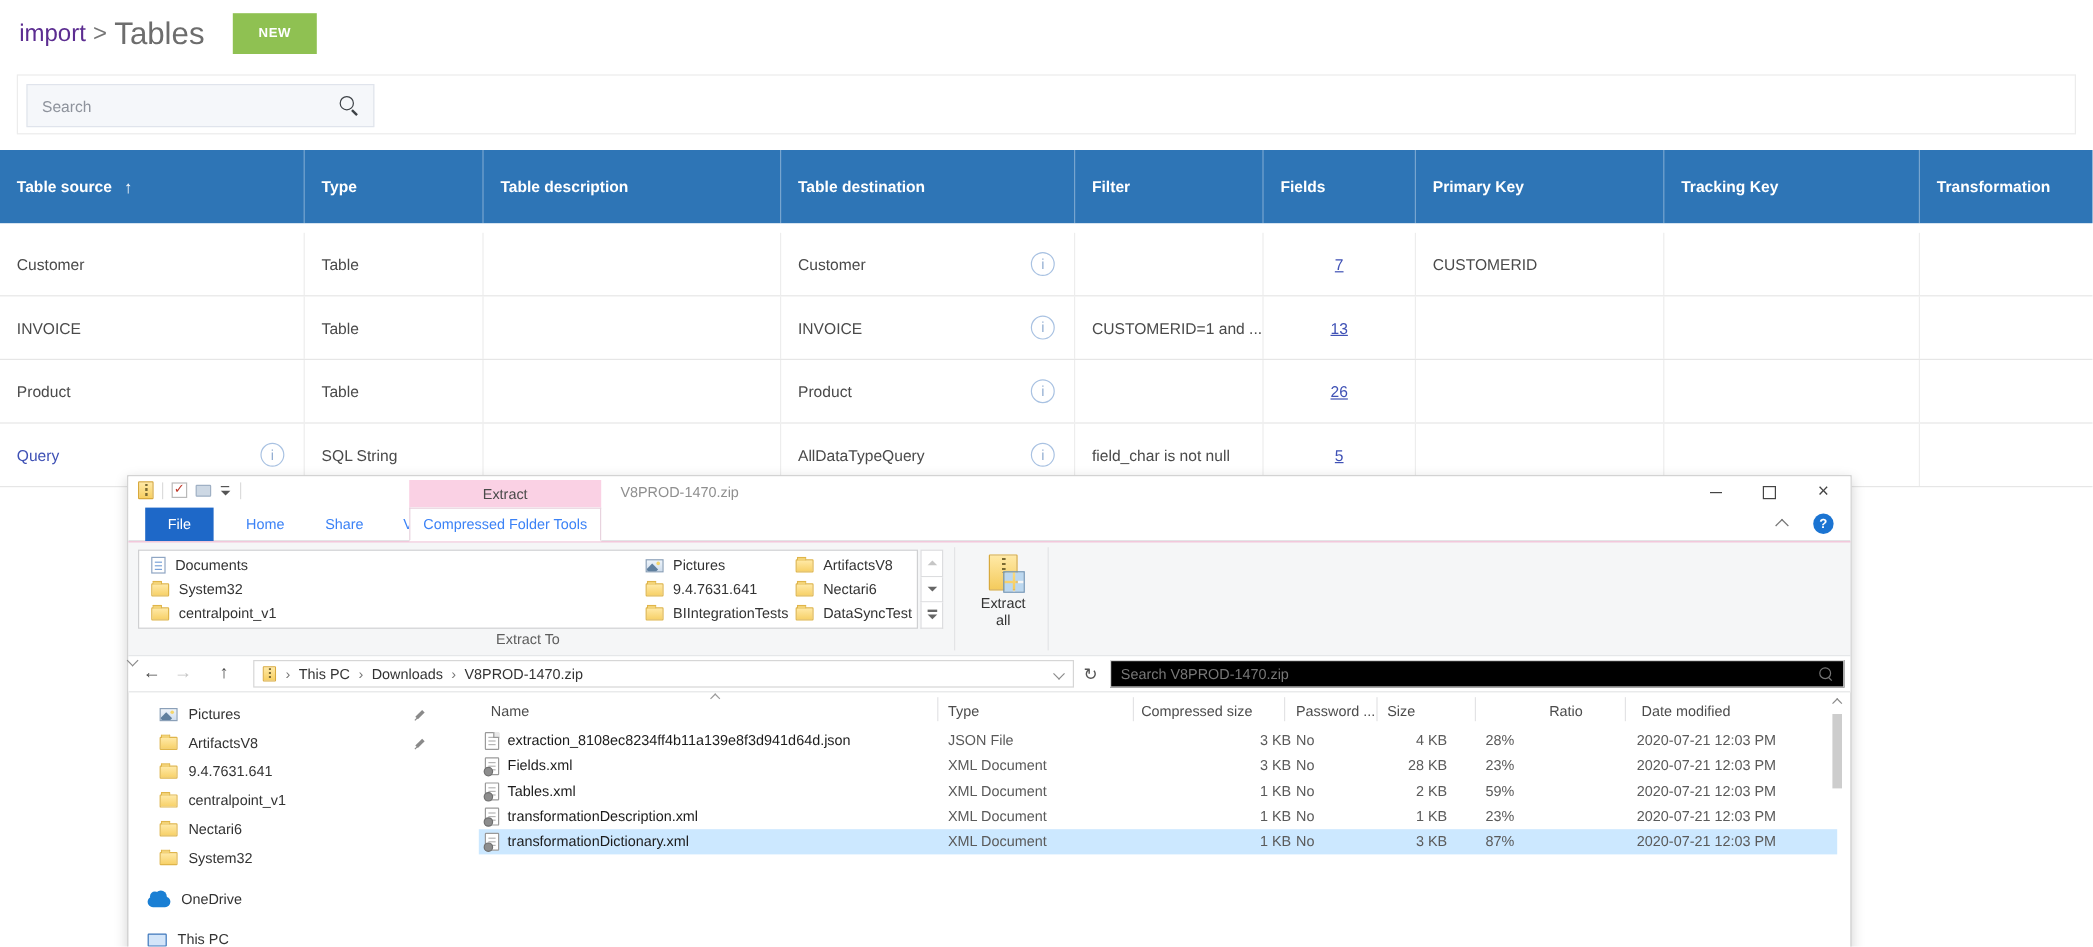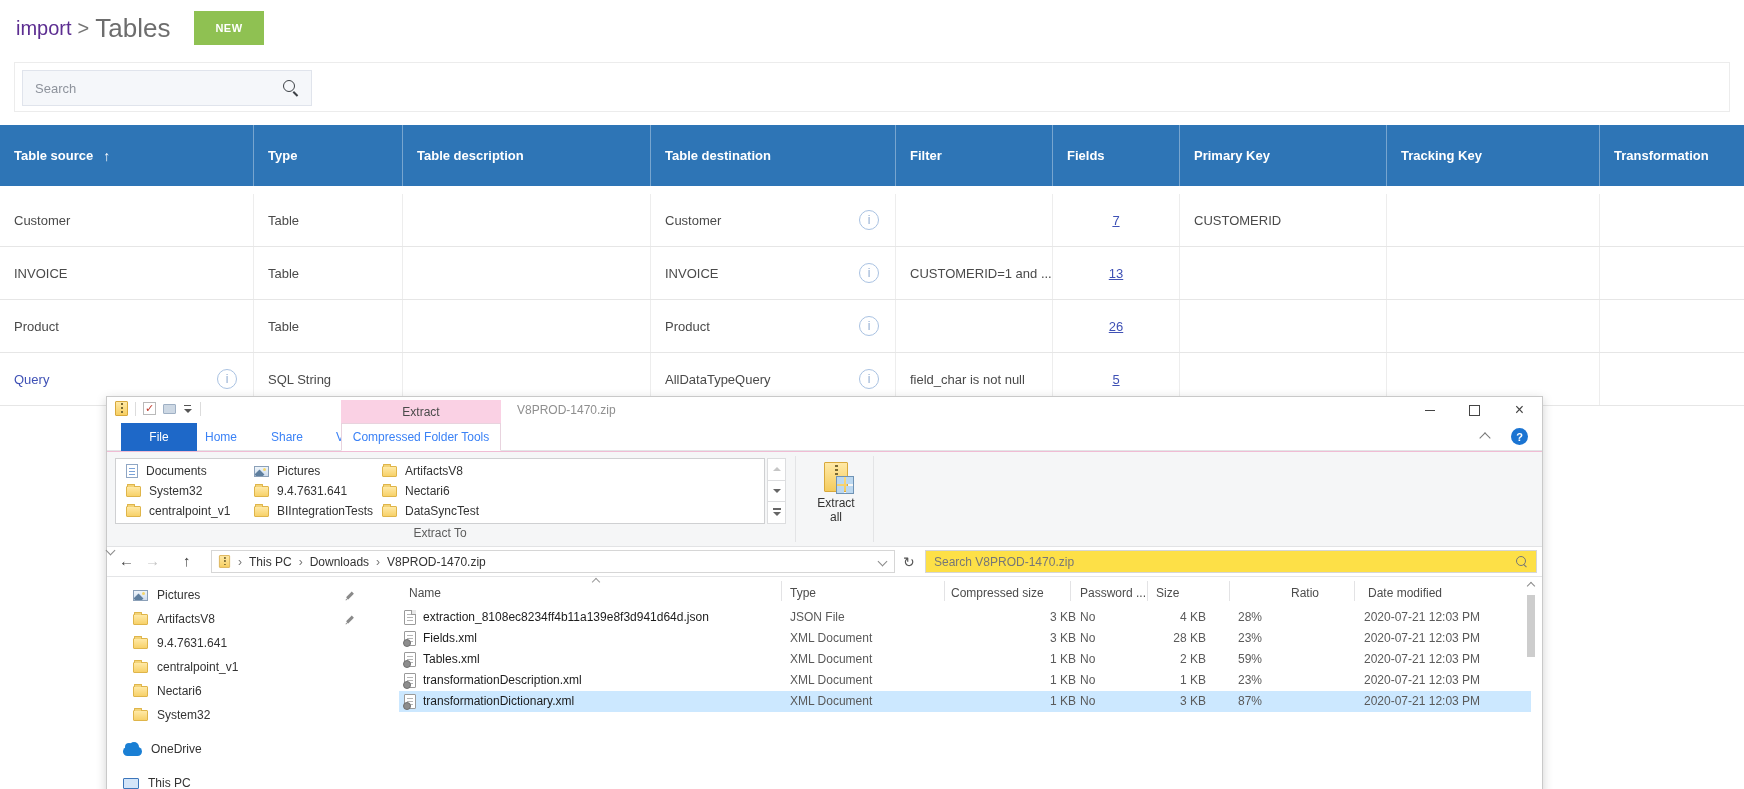--- a/index.html
+++ b/index.html
@@ -67,36 +67,36 @@
   .win-ctrls{position:absolute;right:0;top:0;display:flex;}
   .wc{width:45px;height:26px;display:flex;align-items:center;justify-content:center;color:#333;cursor:pointer;}
   .wc-min::before{content:"";width:10px;height:1px;background:#444;display:block;}
   .wc-max::before{content:"";width:9px;height:9px;border:1px solid #444;display:block;}
   .wc-close{font-size:13px;}
   .wc-close::before{content:"\00d7";font-size:16px;color:#444;}
 
   
   .tabs{position:relative;height:28px;background:#fff;border-bottom:1px solid #e3e4e6;}
   .tab{position:absolute;top:0;height:28px;display:flex;align-items:center;justify-content:center;cursor:pointer;color:#3b82f6;}
-  .tab-file{left:14px;width:76px;background:var(--ftab);color:#fff;}
+  .tab-file{left:14px;width:57px;background:var(--ftab);color:#fff;}
   .tab-home{left:88px;width:52px;}
   .tab-share{left:152px;width:56px;}
   .tab-view{left:218px;width:48px;}
   .tab-cft{left:234px;width:160px;background:#fff;border:1px solid #e8d3de;border-bottom:1px solid #fff;z-index:2;}
   .tab-home,.tab-share,.tab-view{z-index:1;}
   .tab-cft{left:394px;} 
   .ribbon-toggle{position:absolute;right:52px;top:8px;width:10px;height:10px;cursor:pointer;}
   .ribbon-toggle::before{content:"";position:absolute;left:1px;top:3px;width:7px;height:7px;border-left:1.6px solid #777;border-top:1.6px solid #777;transform:rotate(45deg);}
   .help-btn{position:absolute;right:14px;top:5px;width:17px;height:17px;border-radius:50%;background:#1b74d2;color:#fff;
     font-size:11px;font-weight:bold;display:flex;align-items:center;justify-content:center;cursor:pointer;}
 
   
   .ribbon{position:relative;height:96px;background:#f5f6f7;border-top:1px solid #f0bcd4;border-bottom:1px solid #e2e3e5;}
   .gallery{position:absolute;left:8px;top:6px;width:650px;height:66px;background:#fff;border:1px solid #cfd0d2;
-    display:grid;grid-auto-flow:column;grid-template-rows:repeat(3,1fr);grid-template-columns:repeat(5,1fr);padding:2px 4px;}
+    display:grid;grid-auto-flow:column;grid-template-rows:repeat(3,1fr);grid-template-columns:repeat(1,1fr);padding:2px 4px;}
   .g-item{display:flex;align-items:center;gap:8px;padding-left:6px;cursor:pointer;overflow:hidden;white-space:nowrap;}
   .g-scroll{position:absolute;left:660px;top:6px;width:19px;height:66px;display:flex;flex-direction:column;}
   .g-sb{flex:1;border:1px solid #dcdddf;border-top:none;background:#fff;position:relative;cursor:pointer;}
   .g-sb:first-child{border-top:1px solid #dcdddf;}
   .tri-up::before{content:"";position:absolute;left:5px;top:8px;border-left:4px solid transparent;border-right:4px solid transparent;border-bottom:4px solid #c6c6c6;}
   .tri-dn::before{content:"";position:absolute;left:5px;top:8px;border-left:4px solid transparent;border-right:4px solid transparent;border-top:4px solid #666;}
   .tri-more::before{content:"";position:absolute;left:5px;top:6px;width:8px;height:1.4px;background:#666;}
   .tri-more::after{content:"";position:absolute;left:5px;top:10px;border-left:4px solid transparent;border-right:4px solid transparent;border-top:4px solid #666;}
   .grp-sep{position:absolute;top:4px;bottom:4px;width:1px;background:#e3e4e6;}
   .extract-all{position:absolute;left:700px;top:6px;width:58px;height:84px;display:flex;flex-direction:column;
@@ -123,21 +123,21 @@
   .nav-drop::before{content:"";position:absolute;left:0;top:0;width:6px;height:6px;border-right:1.4px solid #8a8a8a;border-bottom:1.4px solid #8a8a8a;transform:rotate(45deg);}
   .nav-up{left:76px;}
   .addr-box{position:absolute;left:104px;top:3px;width:684px;height:23px;border:1px solid #d6d6d6;background:#fff;
     display:flex;align-items:center;padding:0 6px;gap:7px;}
   .addr-box .seg{cursor:pointer;color:#333;}
   .addr-box .asep{color:#777;font-size:12px;}
   .asep::before{content:"\203A";}
   .addr-drop{margin-left:auto;position:relative;width:10px;height:10px;cursor:pointer;}
   .addr-drop::before{content:"";position:absolute;left:1px;top:1px;width:6px;height:6px;border-right:1.4px solid #8a8a8a;border-bottom:1.4px solid #8a8a8a;transform:rotate(45deg);}
   .refresh{position:absolute;left:796px;top:7px;font-size:14px;color:#555;cursor:pointer;}
-  .srch-box{position:absolute;left:818px;top:3px;width:612px;height:23px;border:1px solid #d6d6d6;background:#fde047;
+  .srch-box{position:absolute;left:818px;top:3px;width:612px;height:23px;border:1px solid #d6d6d6;background:#000000;
     display:flex;align-items:center;padding:0 8px;color:#777;}
   .srch-box .mag2{margin-left:auto;position:relative;width:12px;height:12px;}
   .mag2::before{content:"";position:absolute;left:0;top:0;width:8px;height:8px;border:1.4px solid #767676;border-radius:50%;}
   .mag2::after{content:"";position:absolute;left:8px;top:8px;width:4px;height:1.4px;background:#767676;transform:rotate(45deg);transform-origin:0 0;}
 
   
   .content{position:relative;height:244px;}
   .sidebar{position:absolute;left:0;top:0;width:286px;bottom:0;padding-top:6px;}
   .side-item{position:relative;height:24px;display:flex;align-items:center;gap:9px;padding-left:26px;cursor:pointer;}
   .side-item.top{padding-left:16px;margin-top:10px;}

